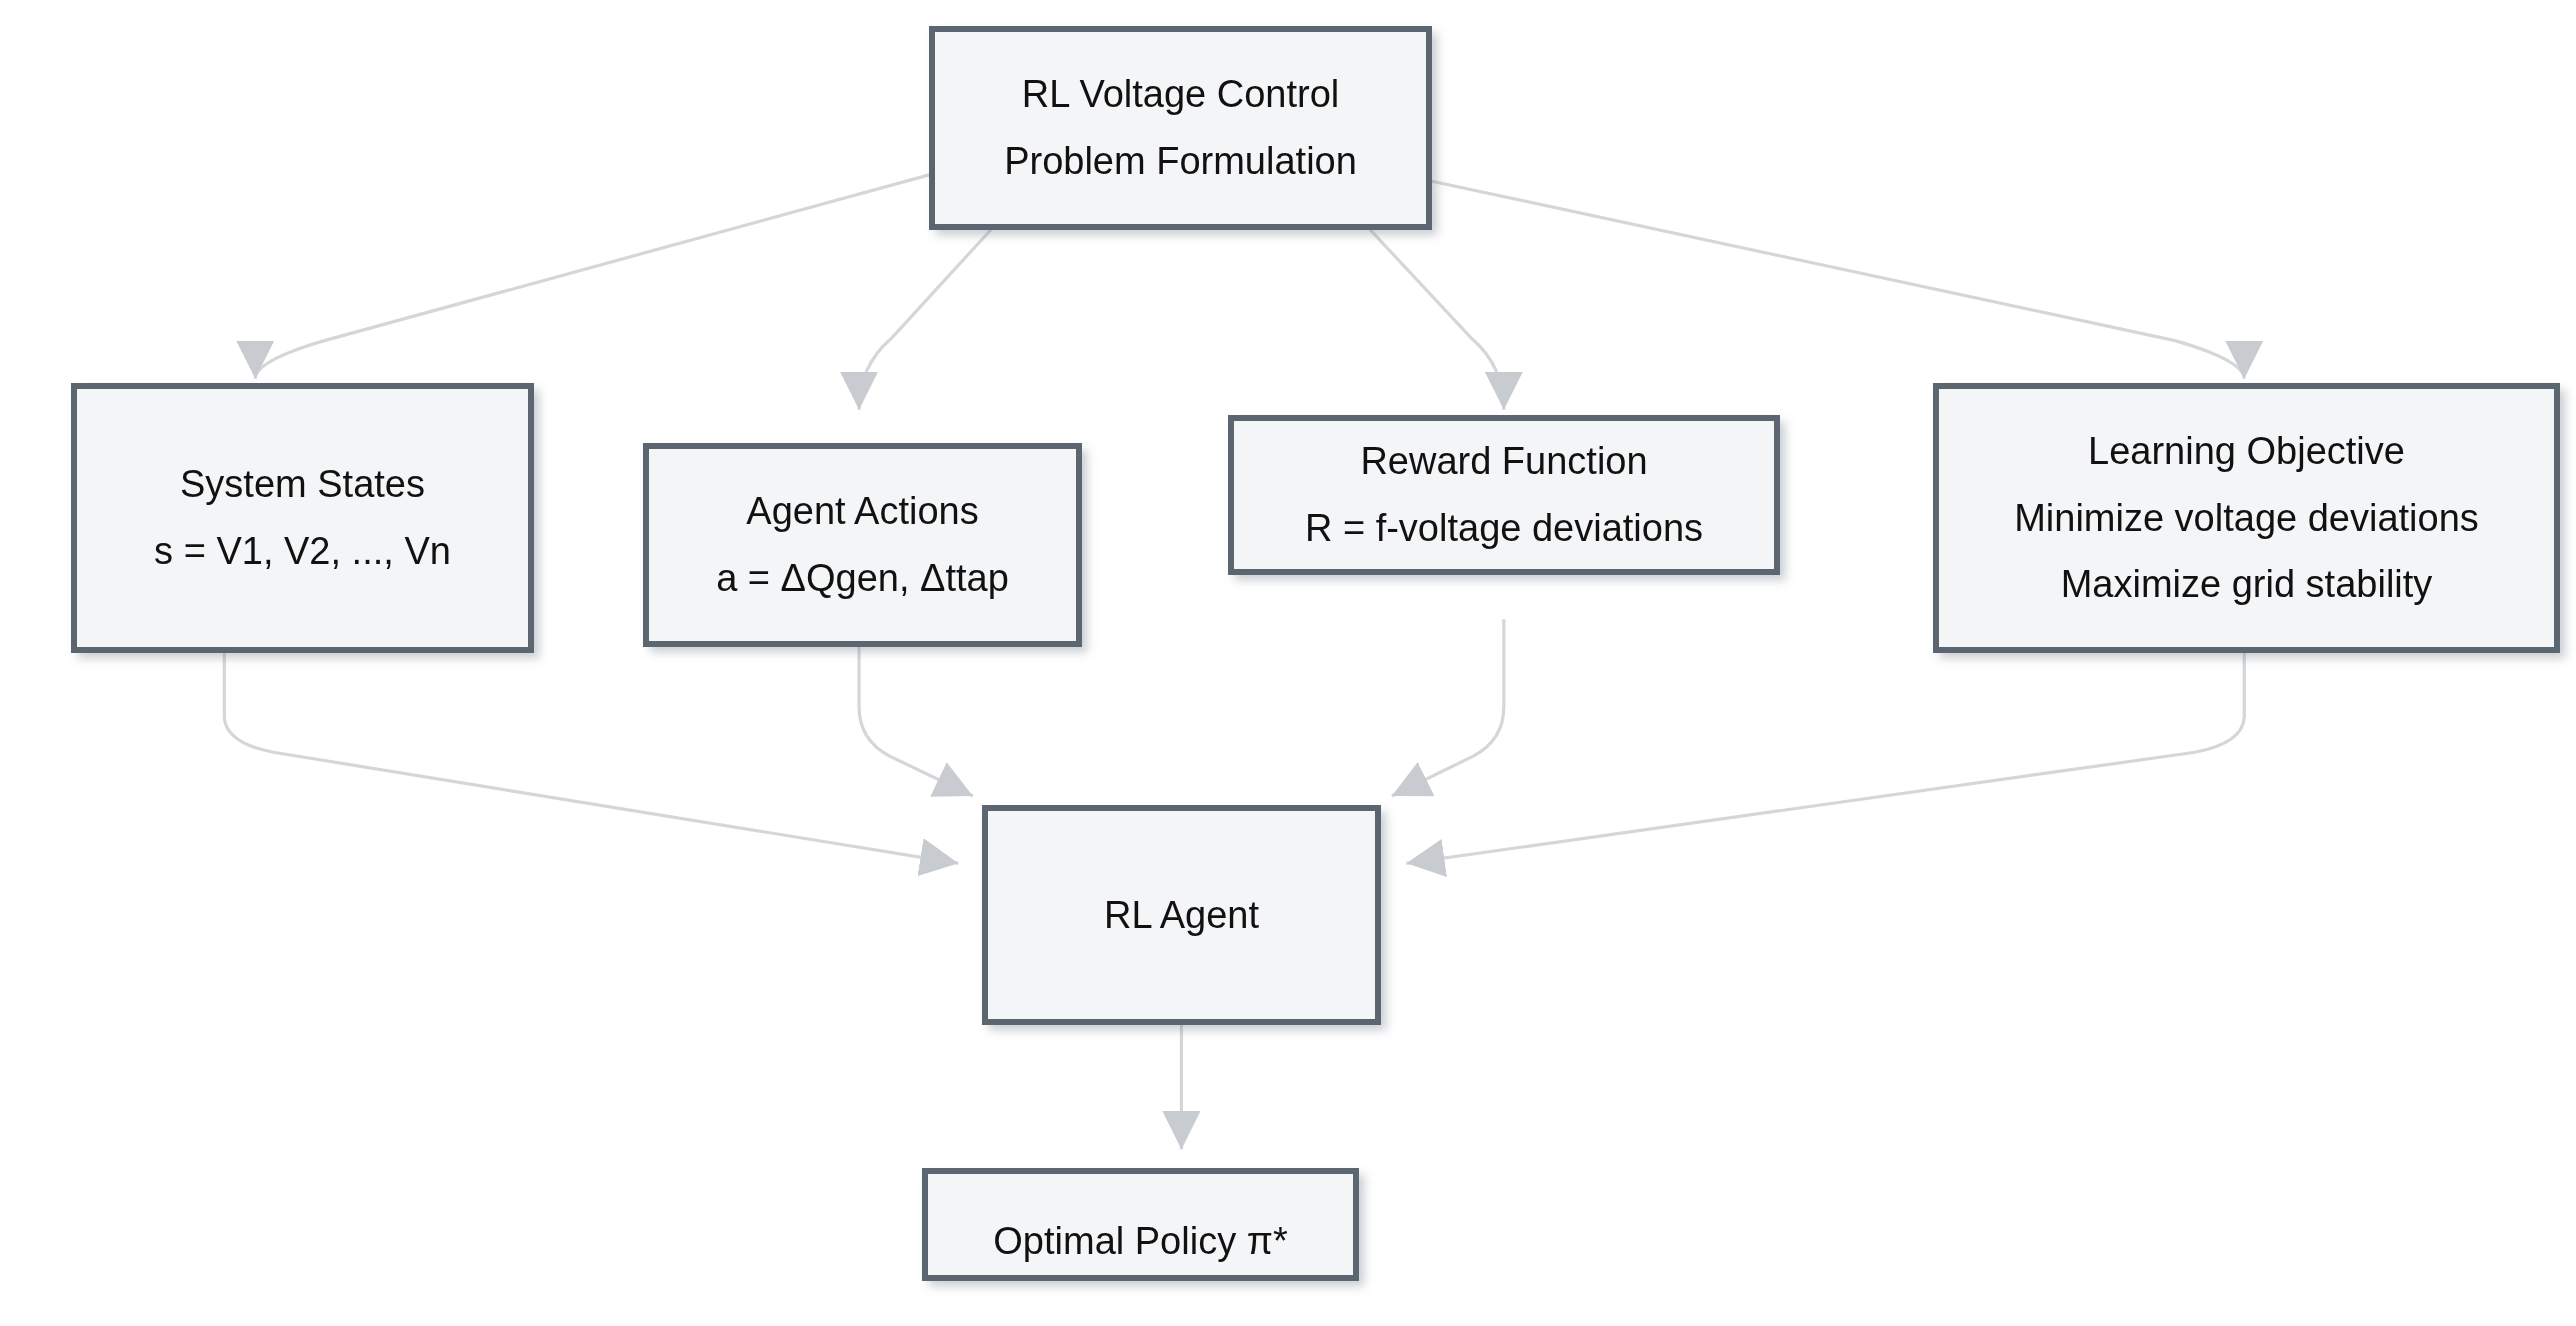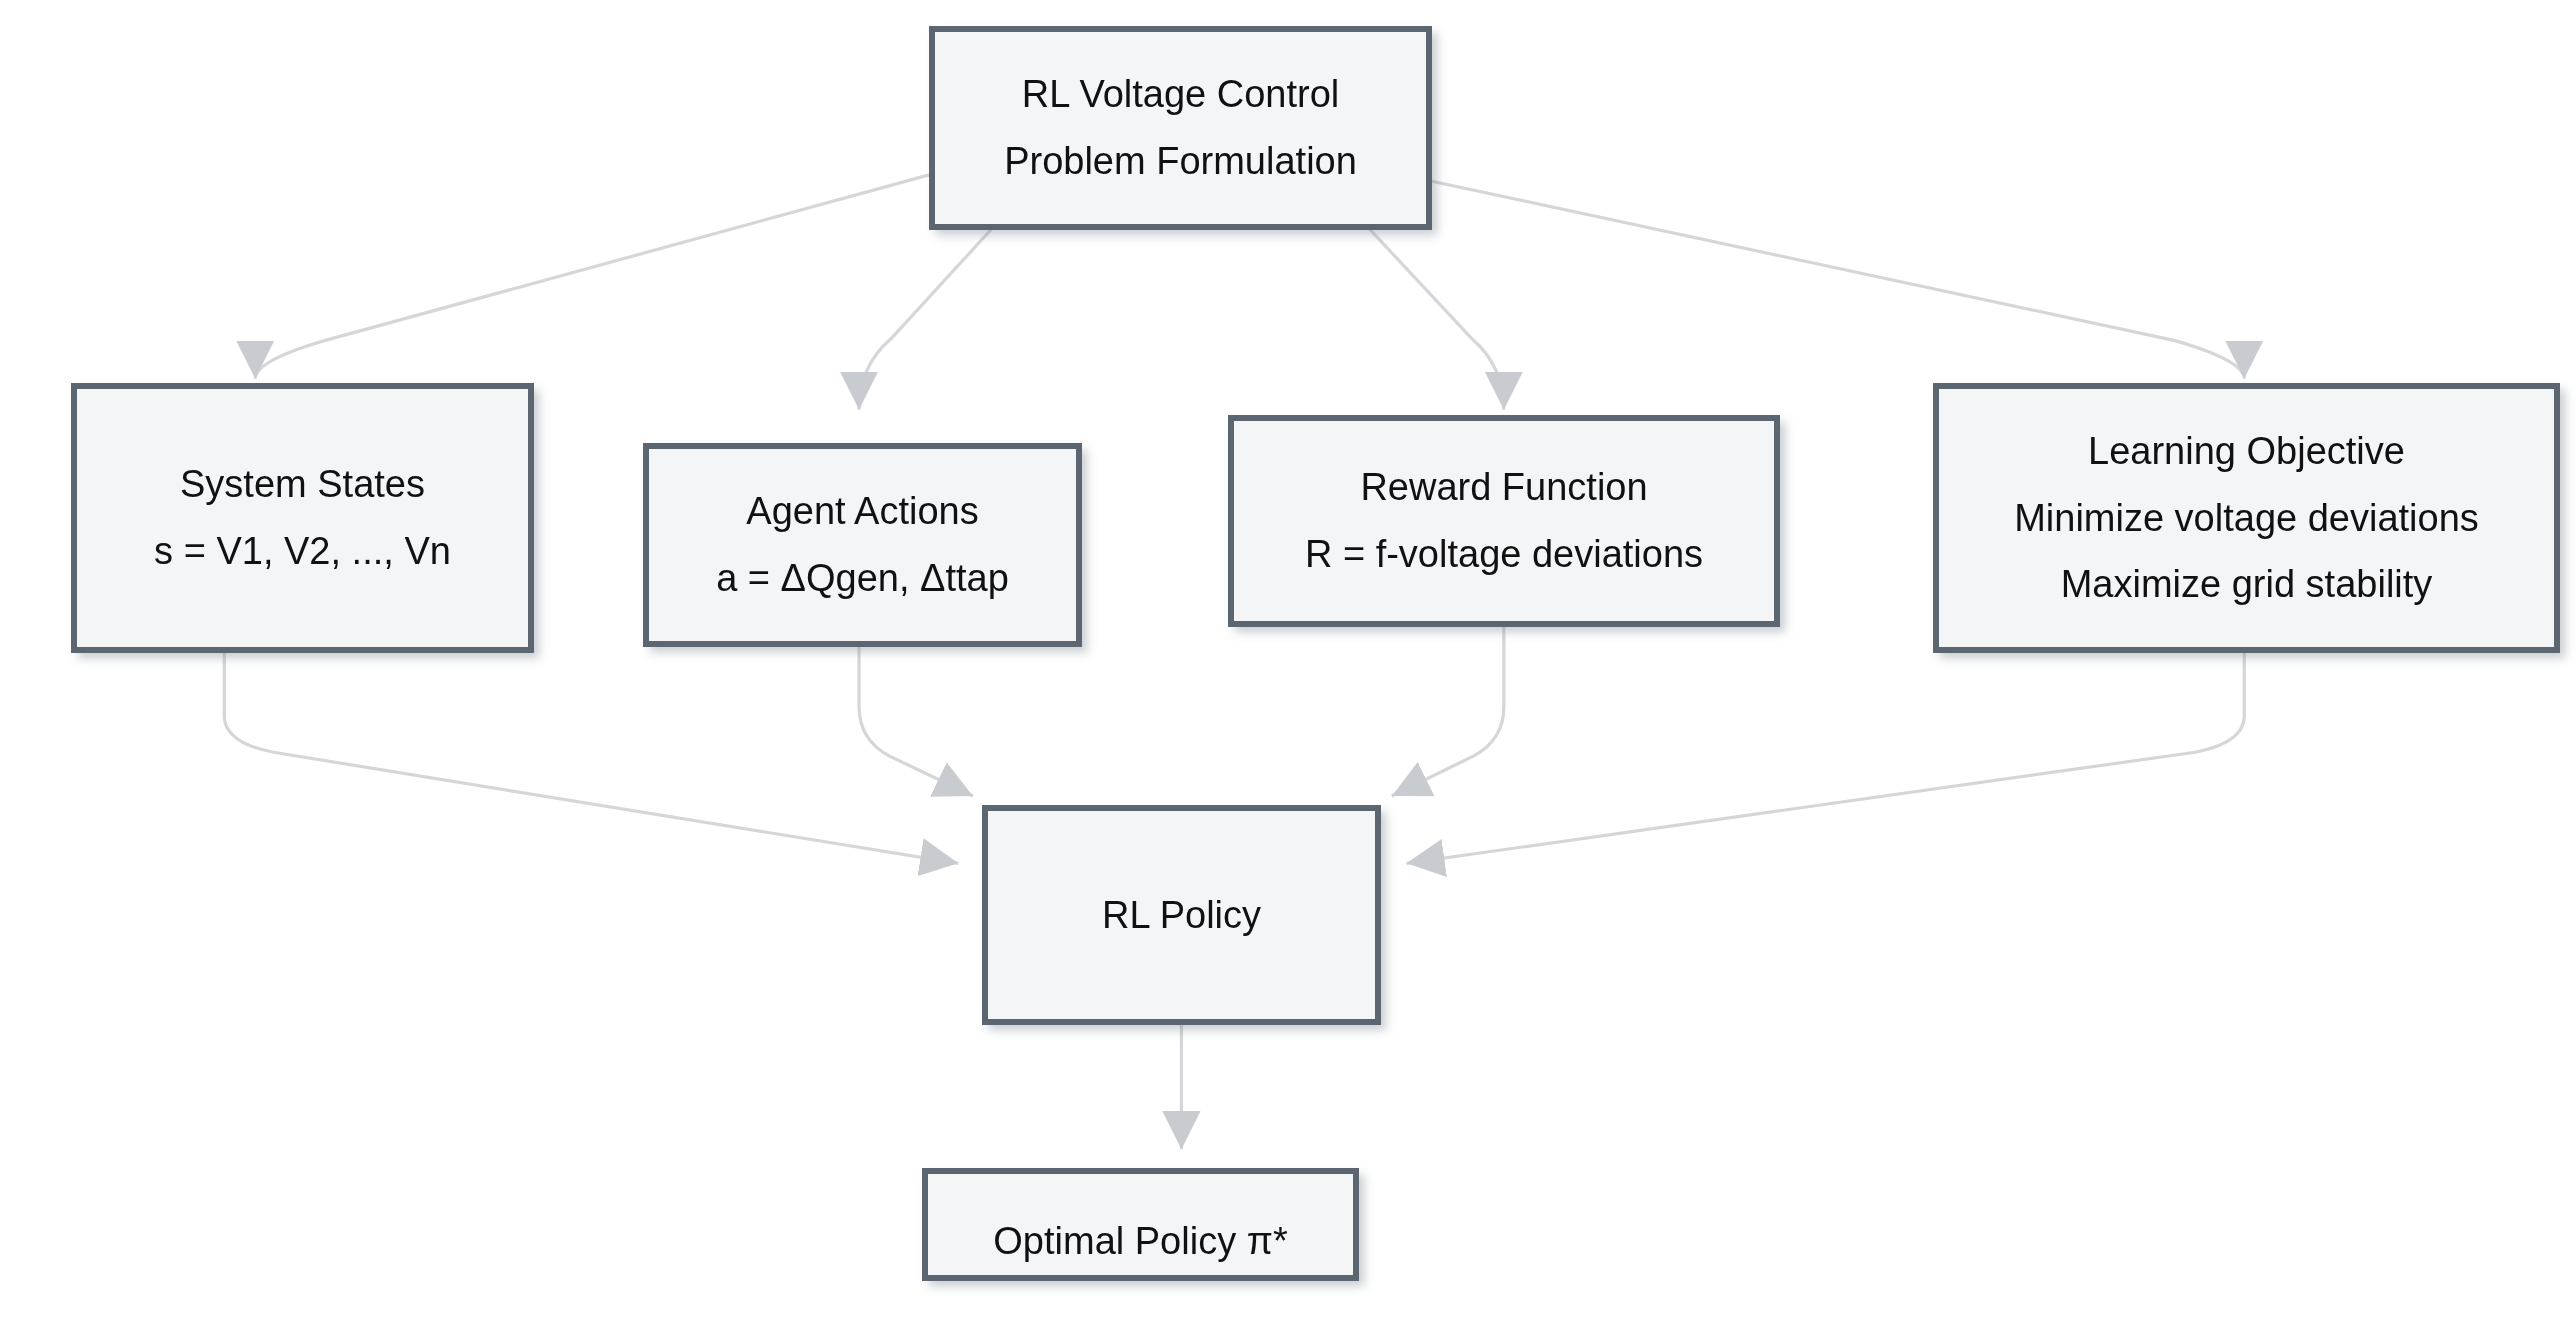--- a/index.html
+++ b/index.html
@@ -47,21 +47,21 @@
     line-height: 1.76;
   }
   .node span {
     display: block;
     white-space: nowrap;
   }
   
   .n-problem   { left: 929px; top: 25.5px;   width: 503px; height: 204px; }
   .n-states    { left: 27px;   top: 383px;  width: 463px; height: 270px; margin-left: 44px; }
   .n-actions   { left: 643px;  top: 415px;  width: 439px; height: 204px; margin-top: 28px; }
-  .n-reward    { left: 1228px; top: 415px;  width: 552px; height: 212px; }
+  .n-reward    { left: 1228px; top: 415px;  width: 552px; height: 160px; }
   .n-objective { left: 1933px; top: 383px;  width: 627px; height: 270px; text-align: center; }
   .n-agent     { left: 982px; top: 805px;  width: 399px; height: 220px; }
   .n-policy    { left: 922px; top: 1168px; width: 437px; height: 113px; justify-content: flex-end; }
 </style>
 </head>
 <body>
 
 <div class="canvas">
 
   <svg class="edges" viewBox="0 0 2828 1456" xmlns="http://www.w3.org/2000/svg" aria-hidden="true">
@@ -101,21 +101,21 @@
     <span>R = f-voltage deviations</span>
   </div>
 
   <div class="node n-objective">
     <span>Learning Objective</span>
     <span>Minimize voltage deviations</span>
     <span>Maximize grid stability</span>
   </div>
 
   <div class="node n-agent">
-    <span>RL Policy</span>
+    <span>RL Agent</span>
   </div>
 
   <div class="node n-policy">
     <span>Optimal Policy π*</span>
   </div>
 
 </div>
 
 
 </body></html>

